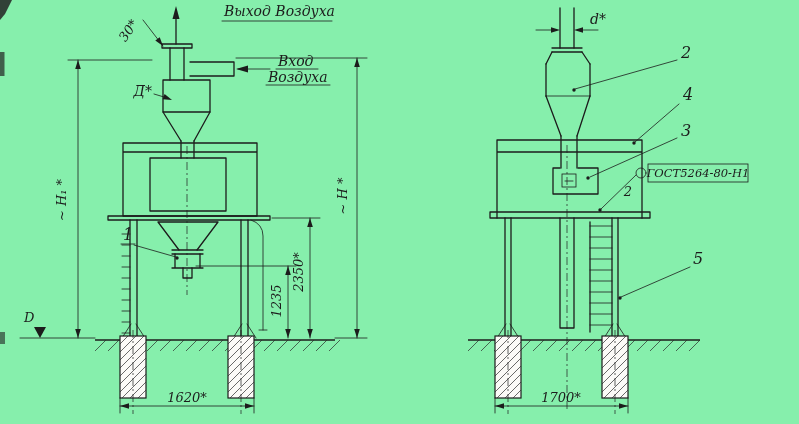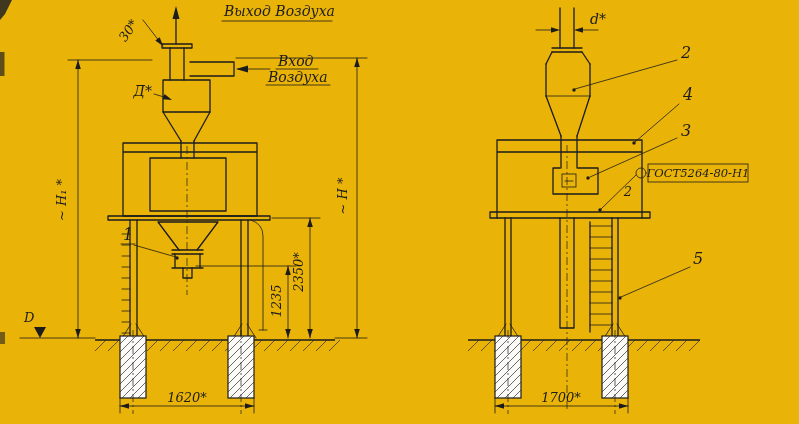--- a/index.html
+++ b/index.html
@@ -1,16 +1,16 @@
 <!DOCTYPE html>
 <html><head>
 <meta charset="utf-8">
 <style>
   html,body{margin:0;padding:0;background:#e8e8e6;}
-  .page{position:relative;width:799px;height:424px;background:#eab308;overflow:hidden;
+  .page{position:relative;width:799px;height:424px;background:#86efac;overflow:hidden;
         font-family:"DejaVu Serif", serif;}
   svg{display:block}
   text{font-family:"DejaVu Serif", serif;font-style:italic;fill:#1c1c1c;}
   .s{stroke:#1c1c1c;stroke-width:1.3;fill:none;stroke-linecap:round;}
   .t{stroke:#1c1c1c;stroke-width:0.8;fill:none;stroke-linecap:round;}
   .g{stroke:#1c1c1c;stroke-width:1.5;fill:none;}
   .h{stroke:#2a2a2a;stroke-width:0.7;fill:none;}
   .cl{stroke:#1c1c1c;stroke-width:0.7;fill:none;stroke-dasharray:8 3 2 3;}
   .f{fill:#1c1c1c;stroke:none;}
   .pf{fill:#fbfaf7;stroke:#1c1c1c;stroke-width:1.2;}

